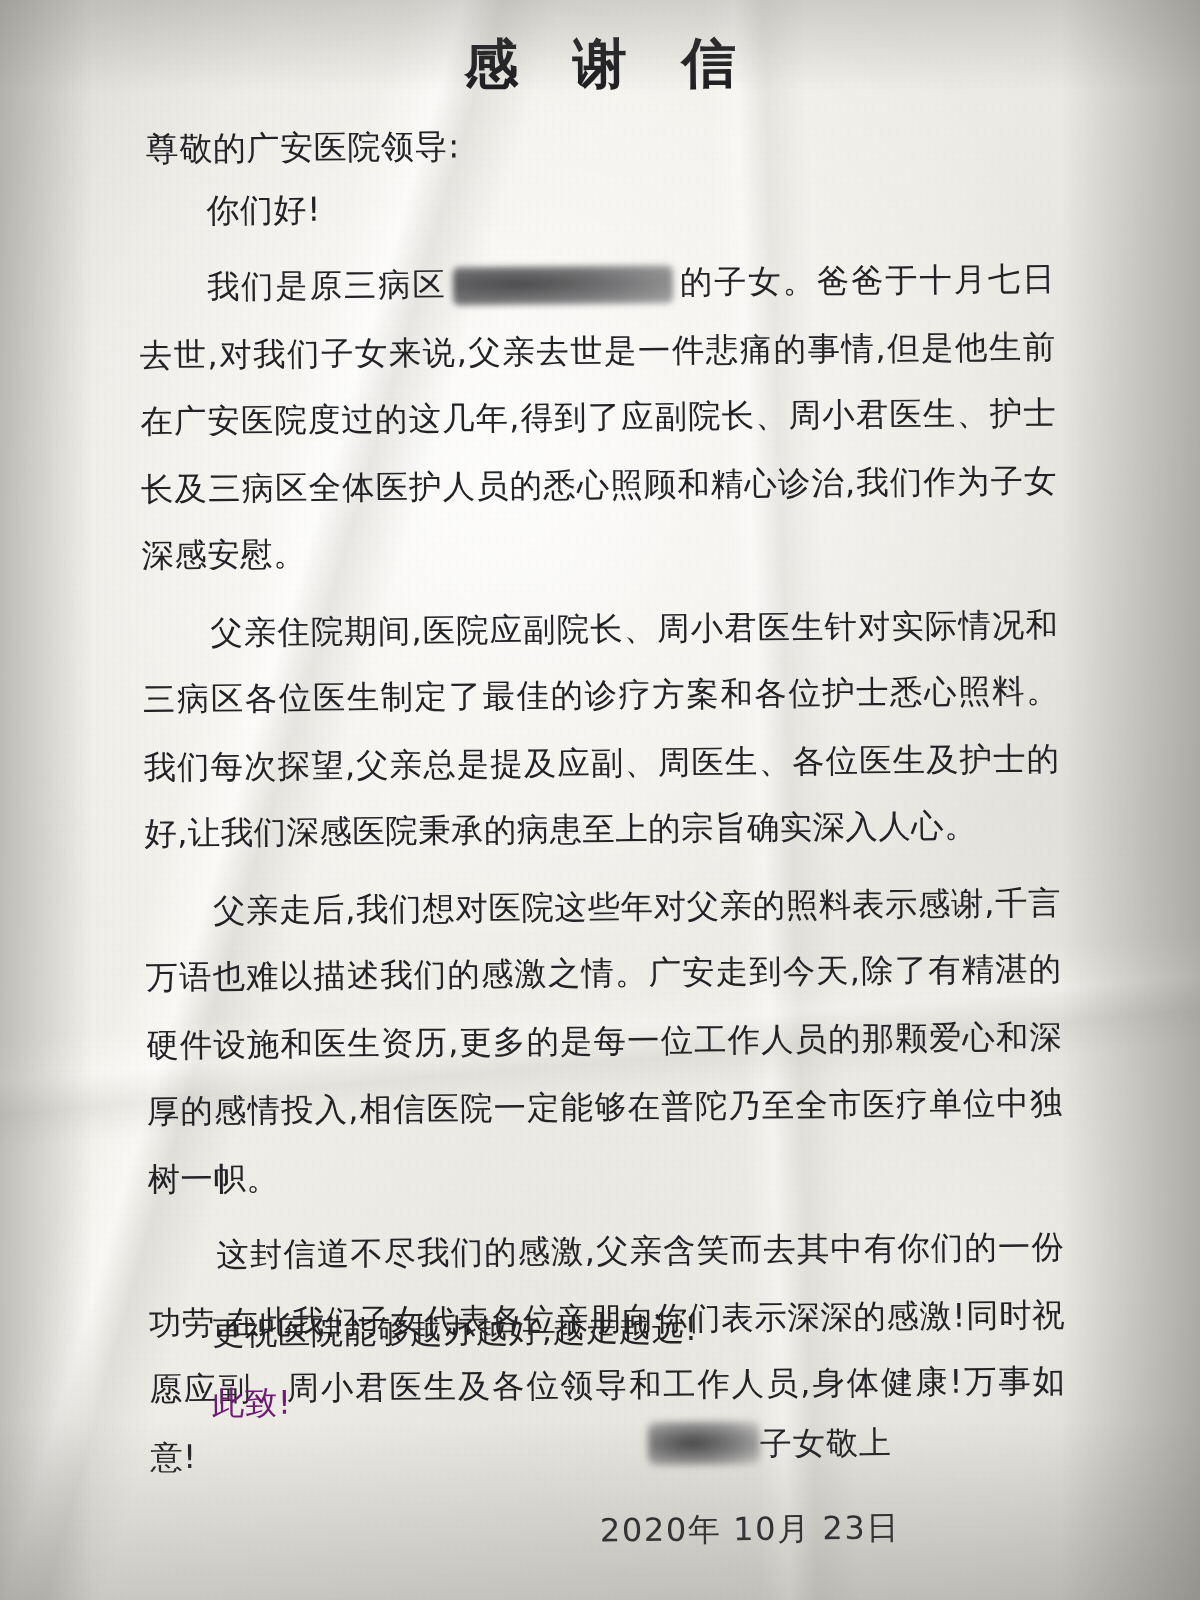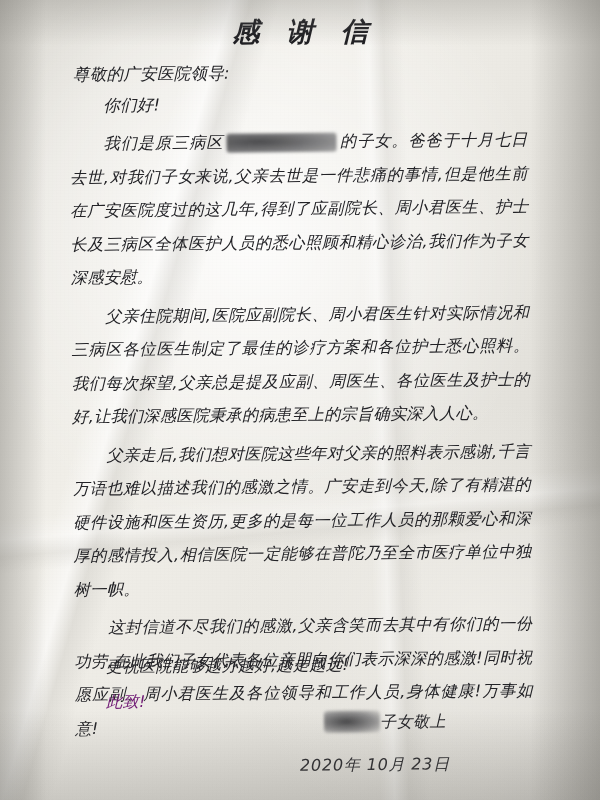--- a/index.html
+++ b/index.html
@@ -67,21 +67,20 @@
     position: absolute; left: 0; top: 0; width: 600px; height: 46px;
     background: linear-gradient(180deg, rgba(120,118,112,0.28) 0%, rgba(120,118,112,0.0) 100%);
   }
 
   
   .content {
     position: absolute;
     left: 0; top: 0;
     width: 508px; height: 800px;
     color: #26262a;
-    font-style: italic;
   }
 
   .title {
     position: absolute;
     left: 0; top: 14px;
     width: 600px;
     text-align: center;
     font-size: 27px;
     font-weight: bold;
     letter-spacing: 9px;

